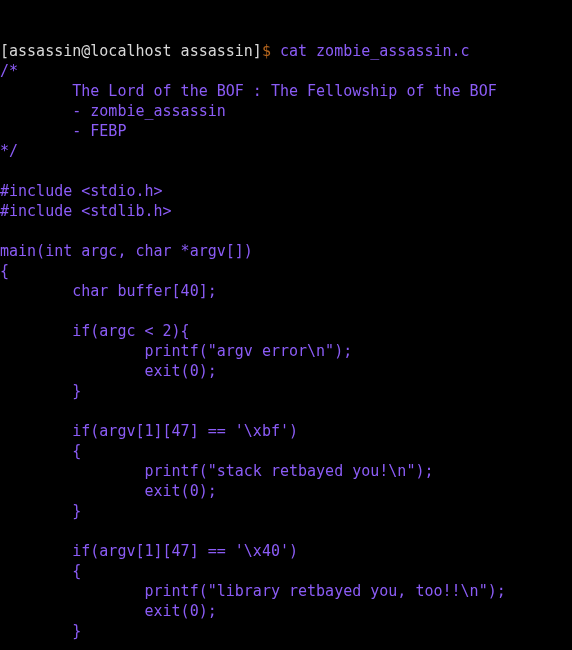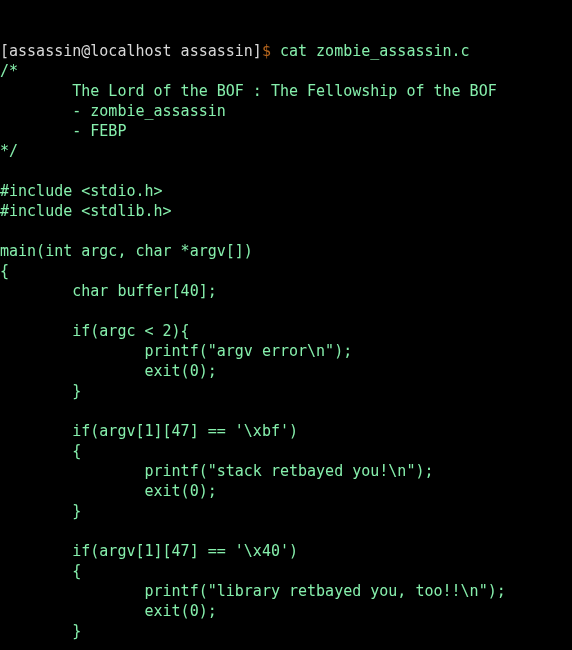--- a/index.html
+++ b/index.html
@@ -28,21 +28,21 @@
     overflow: hidden;
   }
   .line {
     height: 20px;
     line-height: 20px;
     white-space: pre;
     font-family: "DejaVu Sans Mono", "Liberation Mono", monospace;
     font-size: 15px;
   }
   .seg { white-space: pre; }
-  .c-default { color: #86efac; }
+  .c-default { color: #8b5cf6; }
   .c-prompt  { color: #d8d8d8; }
   .c-sigil   { color: #b5651d; }
 </style>
 </head>
 <body>
 
 <div id="terminal">
   <div id="terminal-output"><div class="line"><span class="seg c-prompt">[assassin@localhost assassin]</span><span class="seg c-sigil">$</span><span class="seg c-default"> cat zombie_assassin.c</span></div><div class="line"><span class="seg c-default">/*</span></div><div class="line"><span class="seg c-default">        The Lord of the BOF : The Fellowship of the BOF</span></div><div class="line"><span class="seg c-default">        - zombie_assassin</span></div><div class="line"><span class="seg c-default">        - FEBP</span></div><div class="line"><span class="seg c-default">*/</span></div><div class="line"><span class="seg c-default">&nbsp;</span></div><div class="line"><span class="seg c-default">#include &lt;stdio.h&gt;</span></div><div class="line"><span class="seg c-default">#include &lt;stdlib.h&gt;</span></div><div class="line"><span class="seg c-default">&nbsp;</span></div><div class="line"><span class="seg c-default">main(int argc, char *argv[])</span></div><div class="line"><span class="seg c-default">{</span></div><div class="line"><span class="seg c-default">        char buffer[40];</span></div><div class="line"><span class="seg c-default">&nbsp;</span></div><div class="line"><span class="seg c-default">        if(argc &lt; 2){</span></div><div class="line"><span class="seg c-default">                printf("argv error\n");</span></div><div class="line"><span class="seg c-default">                exit(0);</span></div><div class="line"><span class="seg c-default">        }</span></div><div class="line"><span class="seg c-default">&nbsp;</span></div><div class="line"><span class="seg c-default">        if(argv[1][47] == '\xbf')</span></div><div class="line"><span class="seg c-default">        {</span></div><div class="line"><span class="seg c-default">                printf("stack retbayed you!\n");</span></div><div class="line"><span class="seg c-default">                exit(0);</span></div><div class="line"><span class="seg c-default">        }</span></div><div class="line"><span class="seg c-default">&nbsp;</span></div><div class="line"><span class="seg c-default">        if(argv[1][47] == '\x40')</span></div><div class="line"><span class="seg c-default">        {</span></div><div class="line"><span class="seg c-default">                printf("library retbayed you, too!!\n");</span></div><div class="line"><span class="seg c-default">                exit(0);</span></div><div class="line"><span class="seg c-default">        }</span></div><div class="line"><span class="seg c-default">&nbsp;</span></div></div>
 </div>
 

